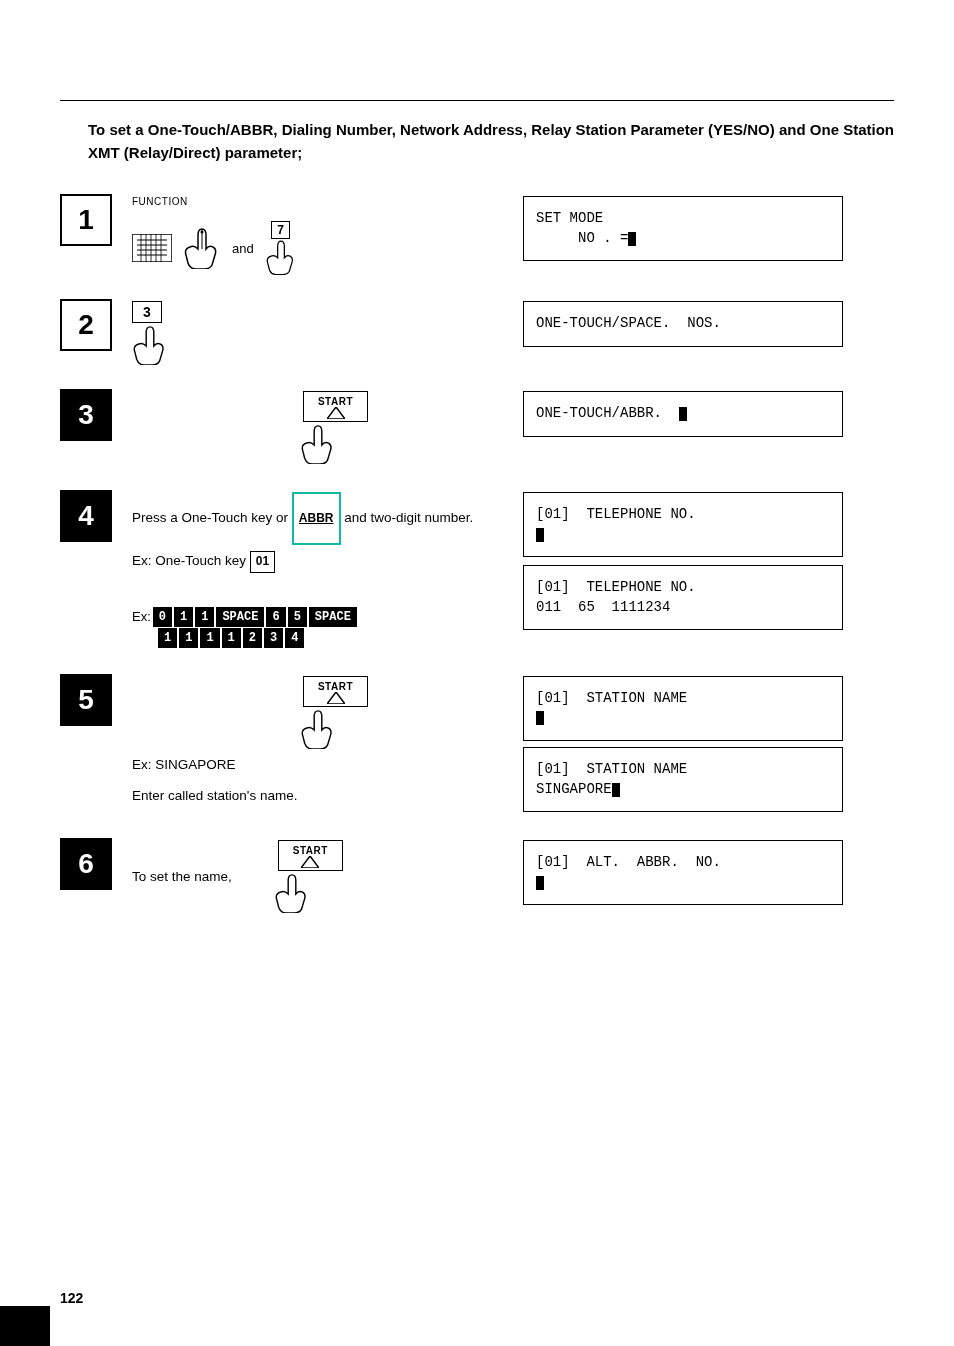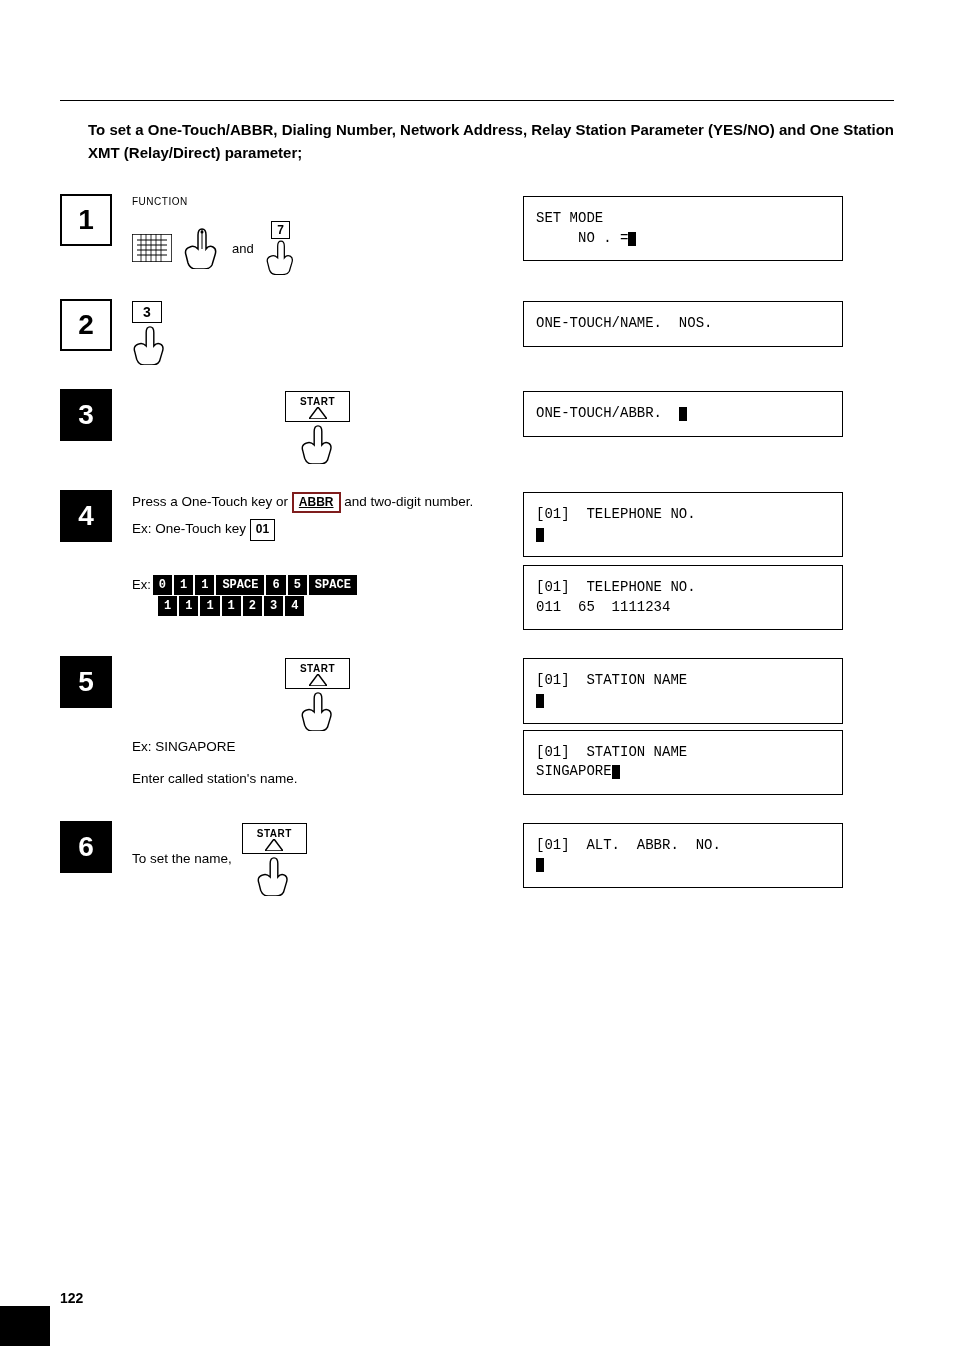--- a/index.html
+++ b/index.html
@@ -141,20 +141,21 @@
       display: inline-flex;
       flex-direction: column;
       align-items: center;
       border: 1.5px solid #000;
       padding: 4px 14px 2px 14px;
       font-size: 10px;
       font-family: Arial, sans-serif;
       font-weight: bold;
       letter-spacing: 0.5px;
       margin-bottom: 2px;
+      margin-left: 36px;
     }
 
     .cursor-block {
       display: inline-block;
       width: 8px;
       height: 14px;
       background: #000;
       vertical-align: text-bottom;
     }
 
@@ -170,22 +171,22 @@
     .page-corner {
       position: absolute;
       bottom: 0;
       left: 0;
       width: 50px;
       height: 40px;
       background: #000;
     }
 
     .abbr-key {
-      border: 2px solid #7f1d1d;
-      padding: 0 5px;
+      border: 2px solid #14b8a6;
+      padding: 16px 5px;
       font-size: 12px;
       font-weight: bold;
       font-family: Arial, sans-serif;
       text-decoration: underline;
       display: inline-block;
     }
   </style>
 </head>
 <body>
 
@@ -238,21 +239,21 @@
     <div class="step-number">2</div>
     <div class="step-content">
       <div style="display:flex;flex-direction:column;align-items:flex-start;gap:2px;">
         <div class="key-box" style="padding:2px 10px;font-size:14px;">3</div>
         <svg width="36" height="40" viewBox="0 0 36 42" xmlns="http://www.w3.org/2000/svg">
           <path d="M14 8 Q14 2 18 2 Q22 2 22 8 L22 22 Q25 18 29 20 Q33 22 31 28 L28 38 Q26 42 20 42 L12 42 Q6 42 4 36 L2 28 Q0 22 6 20 Q10 18 14 22 Z" fill="none" stroke="#000" stroke-width="1.5"></path>
         </svg>
       </div>
     </div>
     <div class="step-display">
-      <div class="lcd-box">ONE-TOUCH/NAME.  NOS.</div>
+      <div class="lcd-box">ONE-TOUCH/SPACE.  NOS.</div>
     </div>
   </div>
 
   <div class="step-row" style="margin-top:12px;">
     <div class="step-number filled">3</div>
     <div class="step-content">
       <div style="display:flex;flex-direction:column;align-items:center;gap:0;">
         <div class="start-button">
           START
           <svg width="18" height="12" viewBox="0 0 18 12" xmlns="http://www.w3.org/2000/svg">

